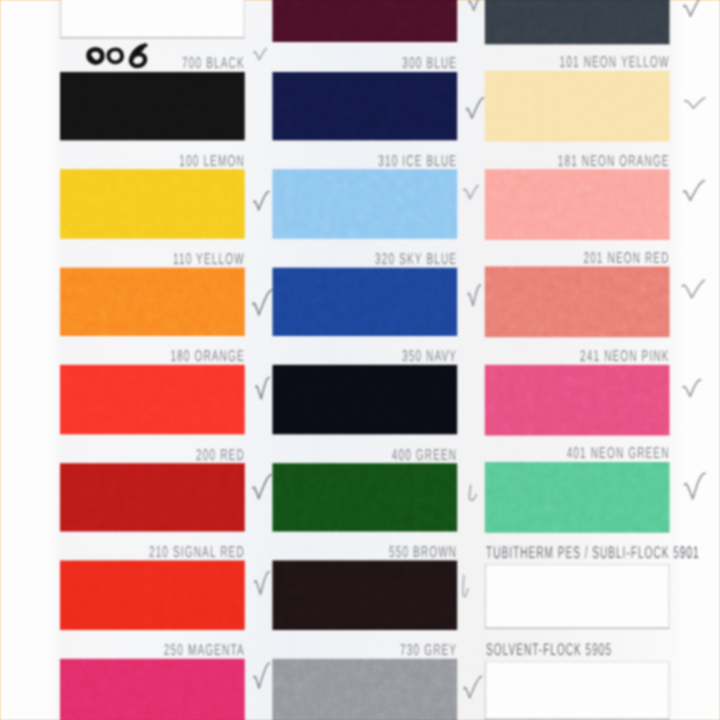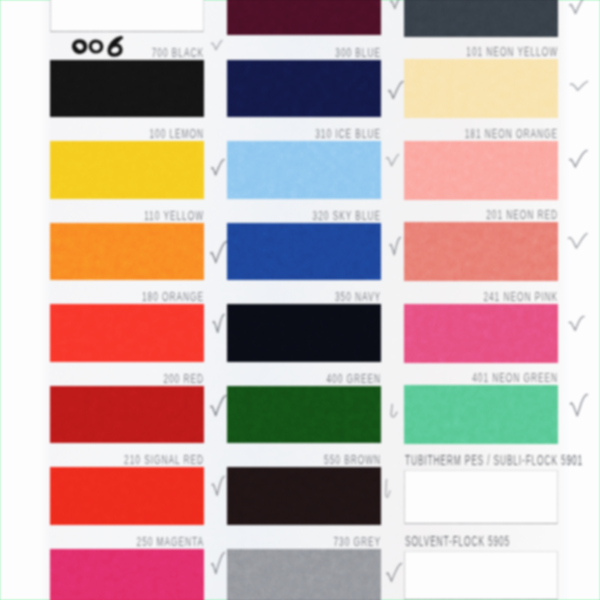--- a/index.html
+++ b/index.html
@@ -1,20 +1,20 @@
 <!DOCTYPE html>
 <html><head>
 <meta charset="utf-8">
 <title>Flock colour sample card</title>
 <style>
   html,body{margin:0;padding:0;background:#ffffff;}
   body{width:600px;height:600px;overflow:hidden;
        font-family:"Liberation Sans",sans-serif;}
   #sheet{position:relative;width:600px;height:600px;overflow:hidden;
-         background:#86efac;}
+         background:#fdba74;}
   #sheet > *{}
   #blurwrap{position:absolute;inset:0;filter:blur(0.8px);}
   #paper{position:absolute;inset:0;background:#fdfdfe;}
   #cardbg{position:absolute;left:44px;top:0;width:522px;height:600px;
           background:linear-gradient(96deg,#f4f4f6 0%,#f5f5f7 14%,#f4f5f7 28%,
                      #ecf0f5 44%,#f1f2f4 60%,#f3f1f2 74%,#f7f6f6 88%,#fbfafa 100%);}
   #edgeL{position:absolute;left:40px;top:0;width:12px;height:600px;
          background:linear-gradient(90deg,rgba(253,253,254,1) 0%,
                     rgba(250,250,251,1) 35%,rgba(243,244,247,1) 100%);}
   #edgeR{position:absolute;left:560px;top:0;width:10px;height:600px;

